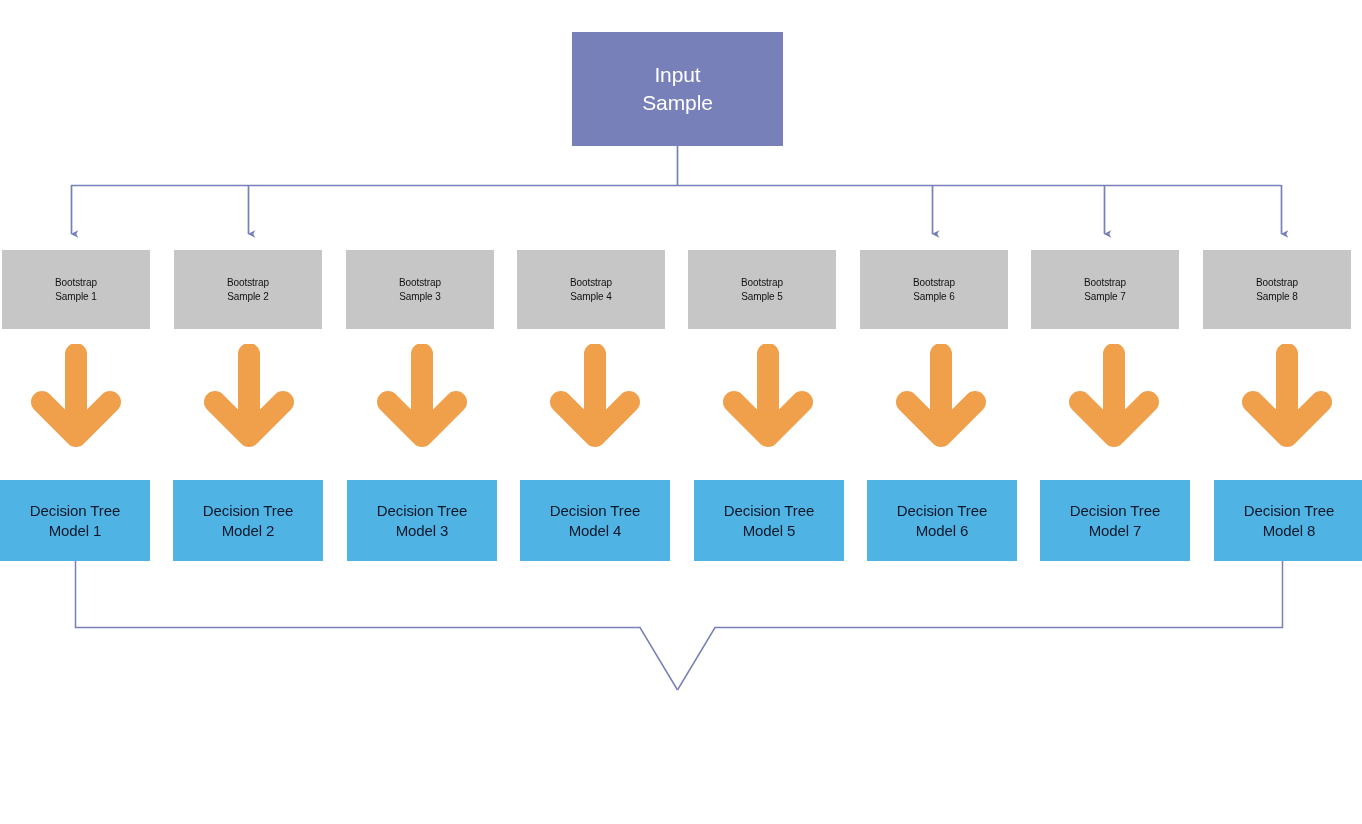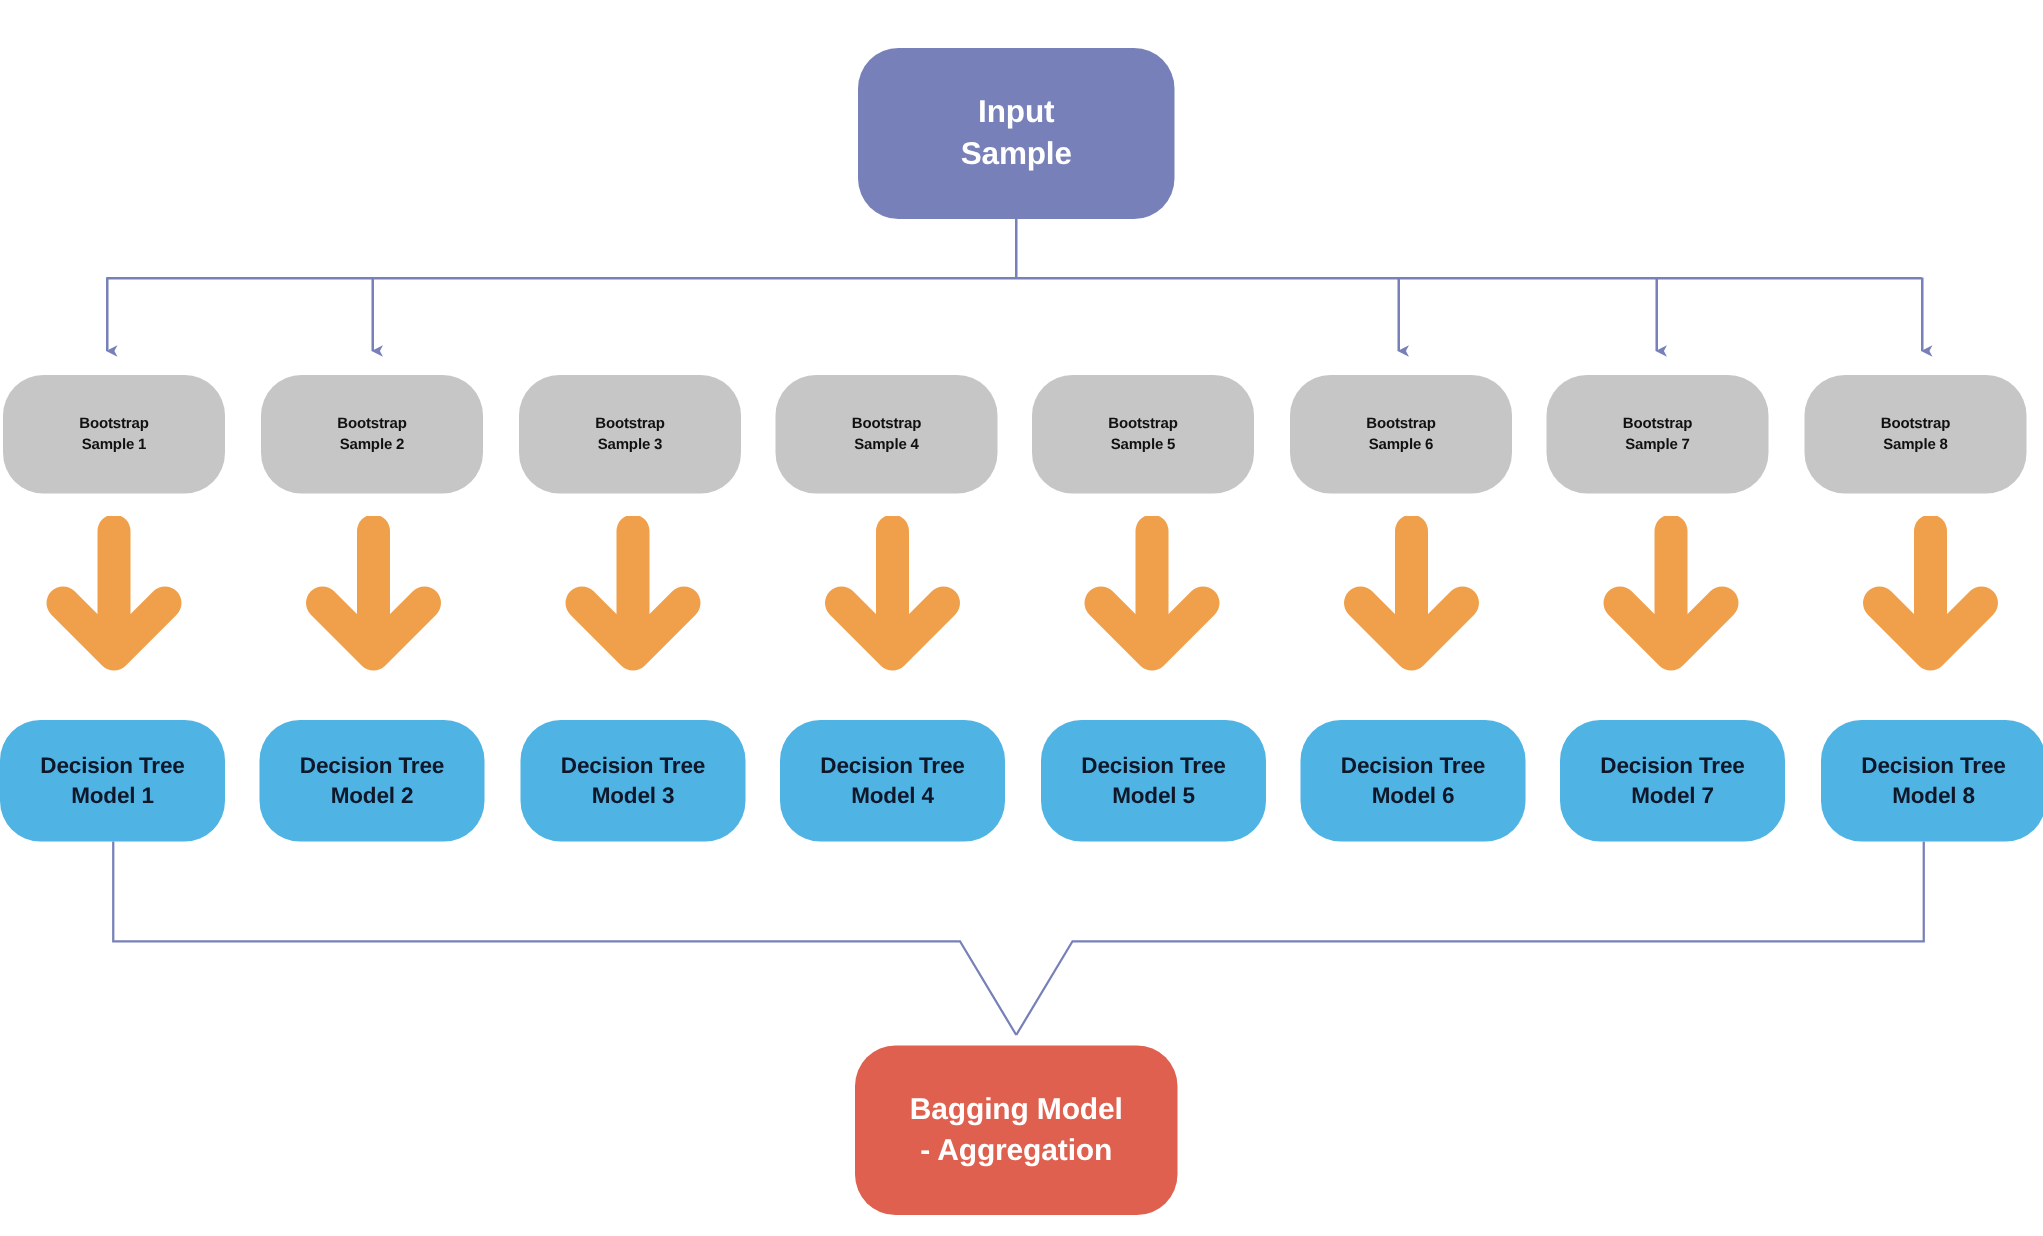--- a/index.html
+++ b/index.html
@@ -26,26 +26,25 @@
     width: 1362px;
     height: 824px;
     pointer-events: none;
   }
   .node {
     position: absolute;
     display: flex;
     align-items: center;
     justify-content: center;
     text-align: center;
-    font-weight: bold;
+    font-weight: normal;
     line-height: 1.32;
     box-sizing: border-box;
     white-space: pre-line;
     letter-spacing: -0.1px;
-    border-radius: 27px;
   }
   .node-input {
     background: #7780b8;
     color: #ffffff;
     font-size: 21px;
     left: 572px;
     top: 32px;
     width: 211px;
     height: 114px;
   }
@@ -183,18 +182,14 @@
 Model 4</span></div>
   <div class="node node-tree" style="left:694px"><span>Decision Tree
 Model 5</span></div>
   <div class="node node-tree" style="left:867px"><span>Decision Tree
 Model 6</span></div>
   <div class="node node-tree" style="left:1040px"><span>Decision Tree
 Model 7</span></div>
   <div class="node node-tree" style="left:1214px"><span>Decision Tree
 Model 8</span></div>
 
-  <div class="node node-bagging">
-    <span>Bagging Model
-- Aggregation</span>
-  </div>
 
 </div>
 
 </body></html>

